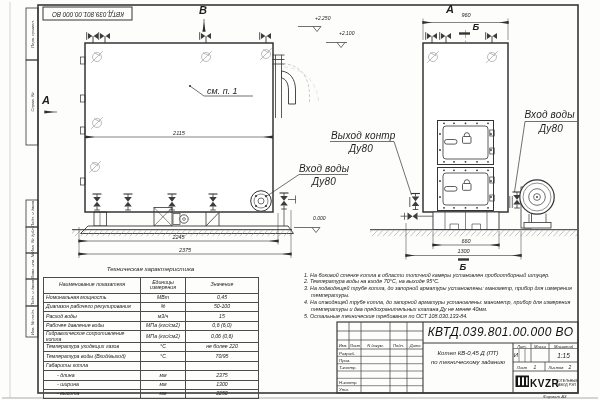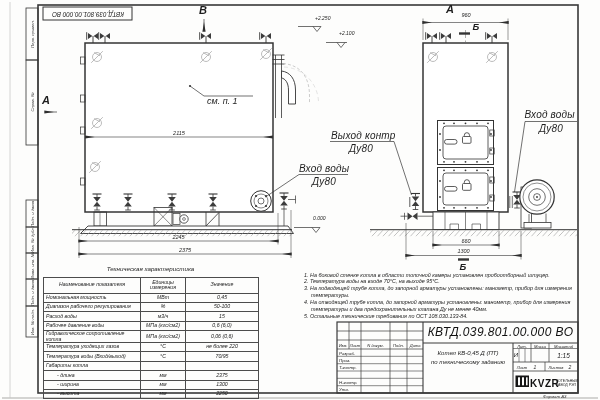--- a/index.html
+++ b/index.html
@@ -355,21 +355,21 @@
 <div class="vtxt" style="left:32px;top:292.5px;">Подп. и дата</div>
 <div class="vtxt" style="left:32px;top:321.5px;">Инв. № подл.</div>
 <div class="fmt">Формат А3</div>
 
 <div class="t big" style="left:199px;top:5px;">В</div>
 <div class="t big" style="left:42px;top:95px;">А</div>
 <div class="t big" style="left:446px;top:3.5px;">А</div>
 <div class="t dim" style="left:466px;top:13px;">960</div>
 <div class="t sec" style="left:472.5px;top:22px;">Б</div>
 <div class="t sec" style="left:459.5px;top:261.5px;">Б</div>
-<div class="t see" style="left:207px;top:97px;">см. п. 1</div>
+<div class="t see" style="left:207px;top:87px;">см. п. 1</div>
 
 <div class="t el" style="left:315px;top:16px;">+2.250</div>
 <div class="t el" style="left:339px;top:31px;">+2.100</div>
 <div class="t el" style="left:313px;top:216px;">0.000</div>
 
 <div class="t dim" style="left:179px;top:130.5px;">2115</div>
 <div class="t dim" style="left:178.5px;top:234.8px;">2245</div>
 <div class="t dim" style="left:185px;top:247.8px;">2375</div>
 <div class="t dim" style="left:466px;top:238.8px;">660</div>
 <div class="t dim" style="left:463.5px;top:249.2px;">1300</div>

